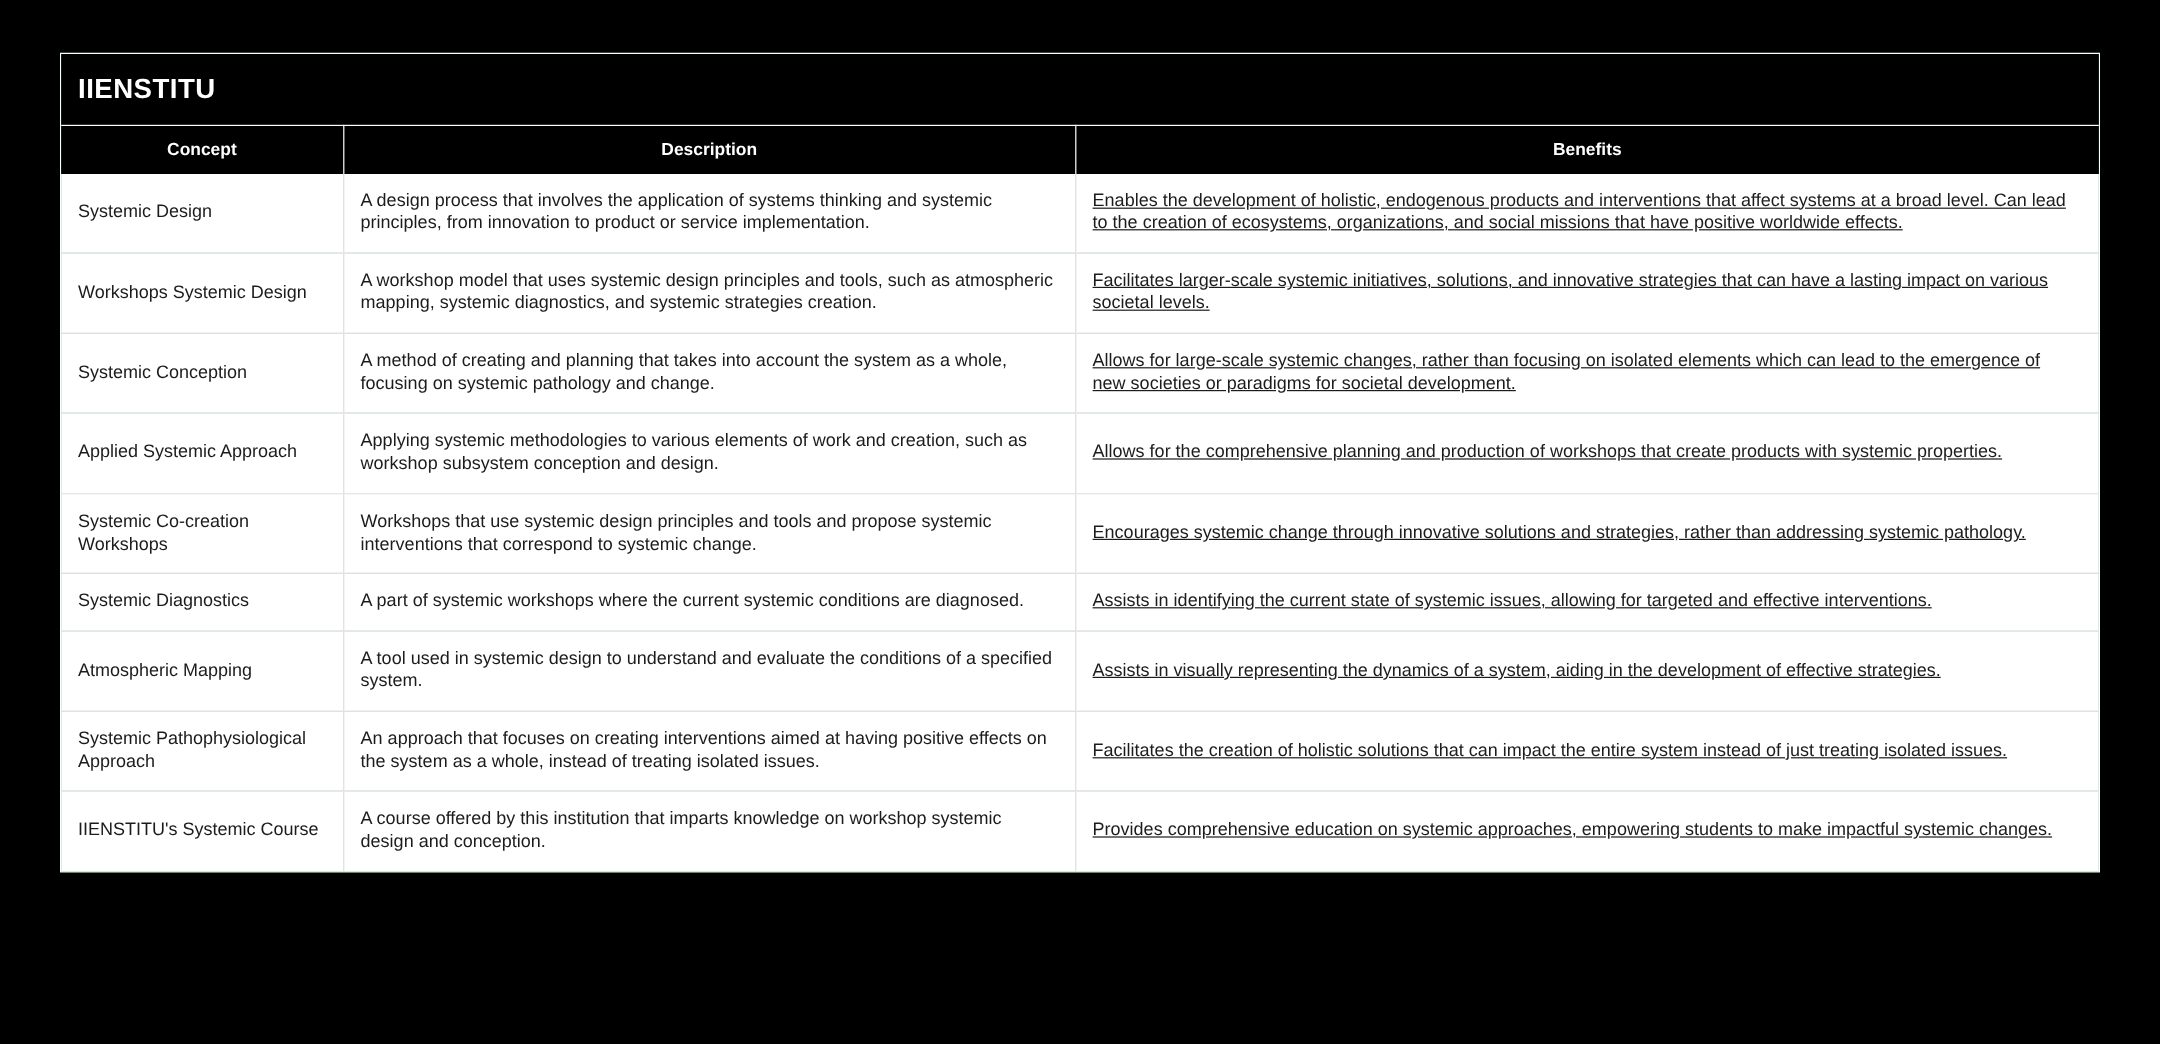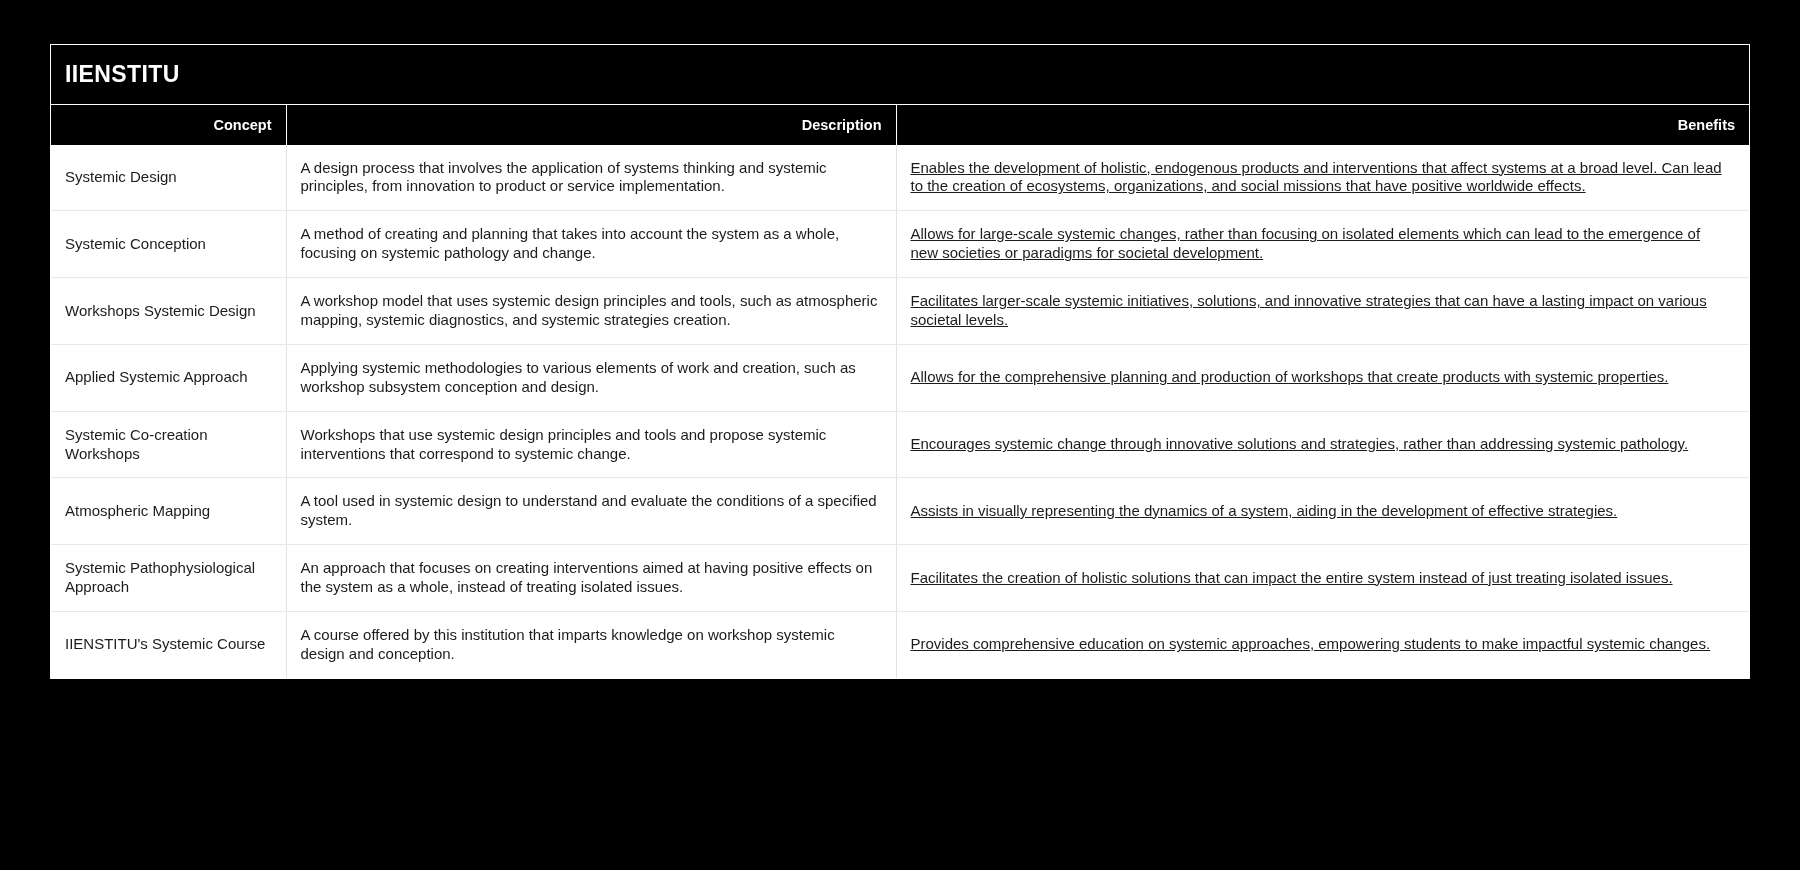--- a/index.html
+++ b/index.html
@@ -48,21 +48,21 @@
     height: 53px;
     vertical-align: middle;
   }
 
   
   tr.head-row th {
     background: #000000;
     color: #ffffff;
     font-size: 14.5px;
     font-weight: bold;
-    text-align: right;
+    text-align: center;
     padding: 11px 14px 11px 14px;
     border-right: 1px solid #ffffff;
     height: 40px;
     vertical-align: middle;
     white-space: nowrap;
   }
   tr.head-row th:last-child { border-right: none; }
 
   
   tbody tr.body-row td {
@@ -110,38 +110,43 @@
         </tr>
       </thead>
 
       <tbody>
         <tr class="body-row">
           <td class="cell-concept">Systemic Design</td>
           <td class="cell-desc">A design process that involves the application of systems thinking and systemic principles, from innovation to product or service implementation.</td>
           <td class="cell-benefit">Enables the development of holistic, endogenous products and interventions that affect systems at a broad level. Can lead to the creation of ecosystems, organizations, and social missions that have positive worldwide effects.</td>
         </tr>
         <tr class="body-row">
+          <td class="cell-concept">Workshops Systemic Design</td>
+          <td class="cell-desc">A workshop model that uses systemic design principles and tools, such as atmospheric mapping, systemic diagnostics, and systemic strategies creation.</td>
+          <td class="cell-benefit">Facilitates larger-scale systemic initiatives, solutions, and innovative strategies that can have a lasting impact on various societal levels.</td>
+        </tr>
+        <tr class="body-row">
           <td class="cell-concept">Systemic Conception</td>
           <td class="cell-desc">A method of creating and planning that takes into account the system as a whole, focusing on systemic pathology and change.</td>
           <td class="cell-benefit">Allows for large-scale systemic changes, rather than focusing on isolated elements which can lead to the emergence of new societies or paradigms for societal development.</td>
-        </tr>
-        <tr class="body-row">
-          <td class="cell-concept">Workshops Systemic Design</td>
-          <td class="cell-desc">A workshop model that uses systemic design principles and tools, such as atmospheric mapping, systemic diagnostics, and systemic strategies creation.</td>
-          <td class="cell-benefit">Facilitates larger-scale systemic initiatives, solutions, and innovative strategies that can have a lasting impact on various societal levels.</td>
         </tr>
         <tr class="body-row">
           <td class="cell-concept">Applied Systemic Approach</td>
           <td class="cell-desc">Applying systemic methodologies to various elements of work and creation, such as workshop subsystem conception and design.</td>
           <td class="cell-benefit">Allows for the comprehensive planning and production of workshops that create products with systemic properties.</td>
         </tr>
         <tr class="body-row">
           <td class="cell-concept">Systemic Co-creation Workshops</td>
           <td class="cell-desc">Workshops that use systemic design principles and tools and propose systemic interventions that correspond to systemic change.</td>
           <td class="cell-benefit">Encourages systemic change through innovative solutions and strategies, rather than addressing systemic pathology.</td>
+        </tr>
+        <tr class="body-row">
+          <td class="cell-concept">Systemic Diagnostics</td>
+          <td class="cell-desc">A part of systemic workshops where the current systemic conditions are diagnosed.</td>
+          <td class="cell-benefit">Assists in identifying the current state of systemic issues, allowing for targeted and effective interventions.</td>
         </tr>
         <tr class="body-row">
           <td class="cell-concept">Atmospheric Mapping</td>
           <td class="cell-desc">A tool used in systemic design to understand and evaluate the conditions of a specified system.</td>
           <td class="cell-benefit">Assists in visually representing the dynamics of a system, aiding in the development of effective strategies.</td>
         </tr>
         <tr class="body-row">
           <td class="cell-concept">Systemic Pathophysiological Approach</td>
           <td class="cell-desc">An approach that focuses on creating interventions aimed at having positive effects on the system as a whole, instead of treating isolated issues.</td>
           <td class="cell-benefit">Facilitates the creation of holistic solutions that can impact the entire system instead of just treating isolated issues.</td>

